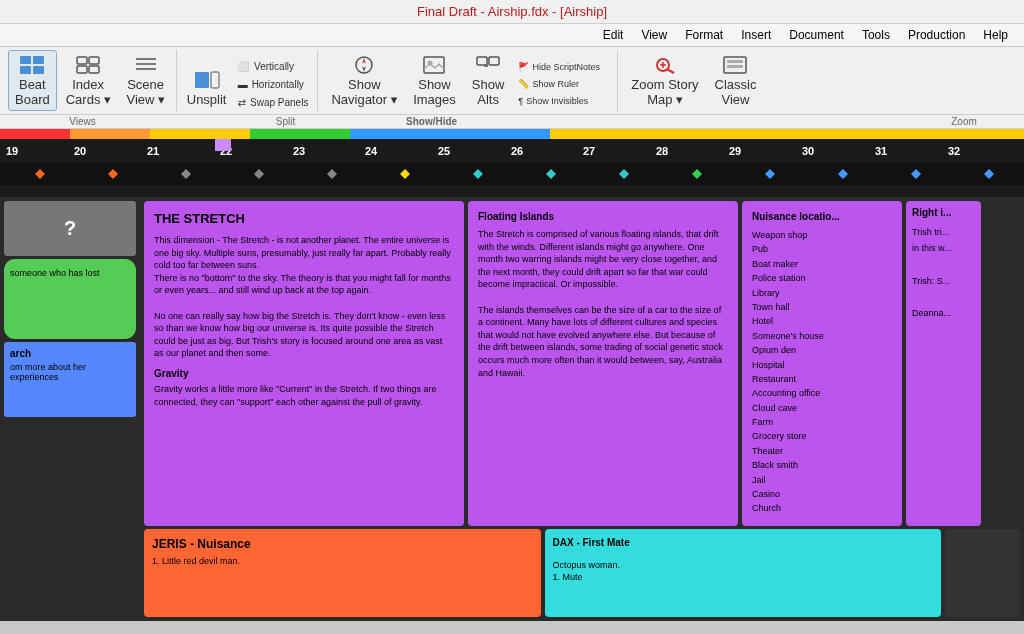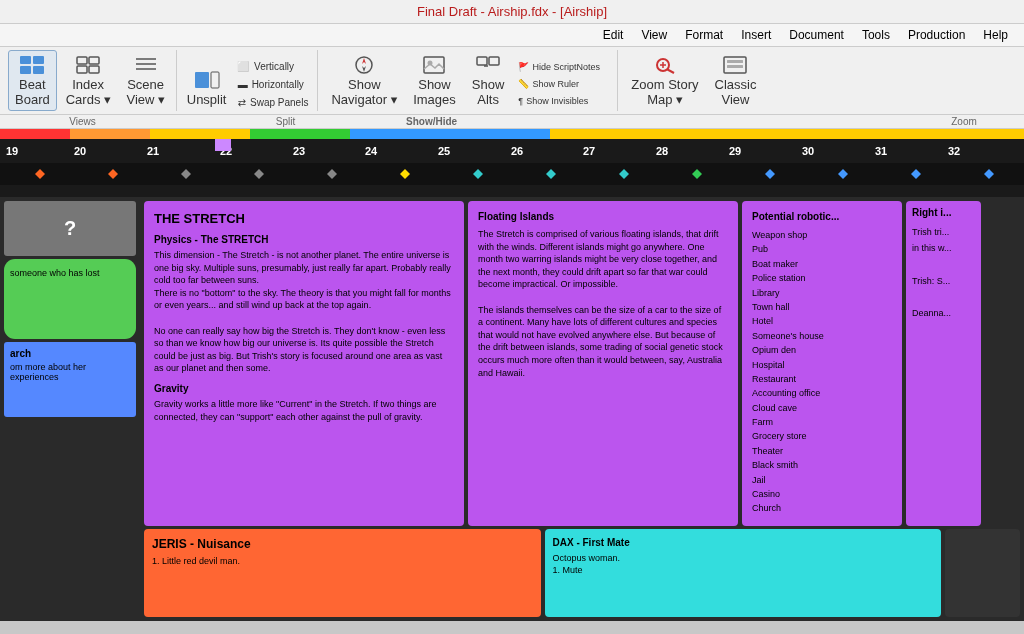--- a/index.html
+++ b/index.html
@@ -310,58 +310,57 @@
   </div>
 
   <div style="flex:1; overflow:hidden; display:flex; flex-direction:column; gap:3px; padding:4px;">
 
     <div style="display:flex; gap:4px; flex:1;">
 
       <div style="background:#bb55ee; flex:1; max-width:320px; border-radius:4px; padding:10px; overflow:hidden;">
         <div style="font-size:13px; font-weight:bold; color:#000; margin-bottom:8px;">THE STRETCH</div>
 
         <div style="margin-bottom:8px;">
-          <div style="font-size:10px; font-weight:bold; color:#000; margin-bottom:4px;">Physics - The STRETCH</div>
           <div style="font-size:9px; color:#000; line-height:1.4;">This dimension - The Stretch - is not another planet. The entire universe is one big sky. Multiple suns, presumably, just really far apart. Probably really cold too far between suns.<br>There is no "bottom" to the sky. The theory is that you might fall for months or even years... and still wind up back at the top again.<br><br>No one can really say how big the Stretch is. They don't know - even less so than we know how big our universe is. Its quite possible the Stretch could be just as big. But Trish's story is focused around one area as vast as our planet and then some.</div>
         </div>
 
         <div>
           <div style="font-size:10px; font-weight:bold; color:#000; margin-bottom:4px;">Gravity</div>
           <div style="font-size:9px; color:#000; line-height:1.4;">Gravity works a little more like "Current" in the Stretch. If two things are connected, they can "support" each other against the pull of gravity.</div>
         </div>
       </div>
 
       <div style="background:#bb55ee; flex:1; max-width:270px; border-radius:4px; padding:10px; overflow:hidden;">
         <div style="font-size:10px; font-weight:bold; color:#000; margin-bottom:6px;">Floating Islands</div>
         <div style="font-size:9px; color:#000; line-height:1.4;">The Stretch is comprised of various floating islands, that drift with the winds. Different islands might go anywhere. One month two warring islands might be very close together, and the next month, they could drift apart so far that war could become impractical. Or impossible.<br><br>The islands themselves can be the size of a car to the size of a continent. Many have lots of different cultures and species that would not have evolved anywhere else. But because of the drift between islands, some trading of social genetic stock occurs much more often than it would between, say, Australia and Hawaii.</div>
       </div>
 
       <div style="background:#bb55ee; flex:0 0 160px; border-radius:4px; padding:10px; overflow:hidden;">
-        <div style="font-size:10px; font-weight:bold; color:#000; margin-bottom:6px;">Potential robotic...</div>
+        <div style="font-size:10px; font-weight:bold; color:#000; margin-bottom:6px;">Nuisance locatio...</div>
         <div style="font-size:9px; color:#000; line-height:1.6;">
           Weapon shop<br>Pub<br>Boat maker<br>Police station<br>Library<br>Town hall<br>Hotel<br>Someone's house<br>Opium den<br>Hospital<br>Restaurant<br>Accounting office<br>Cloud cave<br>Farm<br>Grocery store<br>Theater<br>Black smith<br>Jail<br>Casino<br>Church
         </div>
       </div>
 
       <div style="background:#bb55ee; flex:0 0 75px; border-radius:4px; padding:6px; overflow:hidden;">
         <div style="font-size:10px; font-weight:bold; color:#000; margin-bottom:6px;">Right i...</div>
         <div style="font-size:9px; color:#000; line-height:1.8;">Trish tri...<br>in this w...<br><br>Trish: S...<br><br>Deanna...</div>
       </div>
     </div>
 
     <div style="display:flex; gap:4px; height:90px;">
 
 
       <div style="background:#ff6633; flex:1; border-radius:4px; padding:8px; overflow:hidden;">
         <div style="font-size:12px; font-weight:bold; color:#000; margin-bottom:4px;">JERIS - Nuisance</div>
         <div style="font-size:9px; color:#000; line-height:1.4;">1. Little red devil man.</div>
       </div>
 
       <div style="background:#33dddd; flex:1; border-radius:4px; padding:8px; overflow:hidden;">
-        <div style="font-size:10px; font-weight:bold; color:#000; margin-bottom:4px;">DAX - First Mate</div>
+        <div style="font-size:10px; font-weight:bold; color:#000; margin-bottom:11px;">DAX - First Mate</div>
         <div style="font-size:9px; color:#000; line-height:1.4;">Octopus woman.<br>1. Mute</div>
       </div>
 
       <div style="flex:0 0 75px; background:#333; border-radius:4px;"></div>
     </div>
 
   </div>
 </div>
 
 </body></html>

